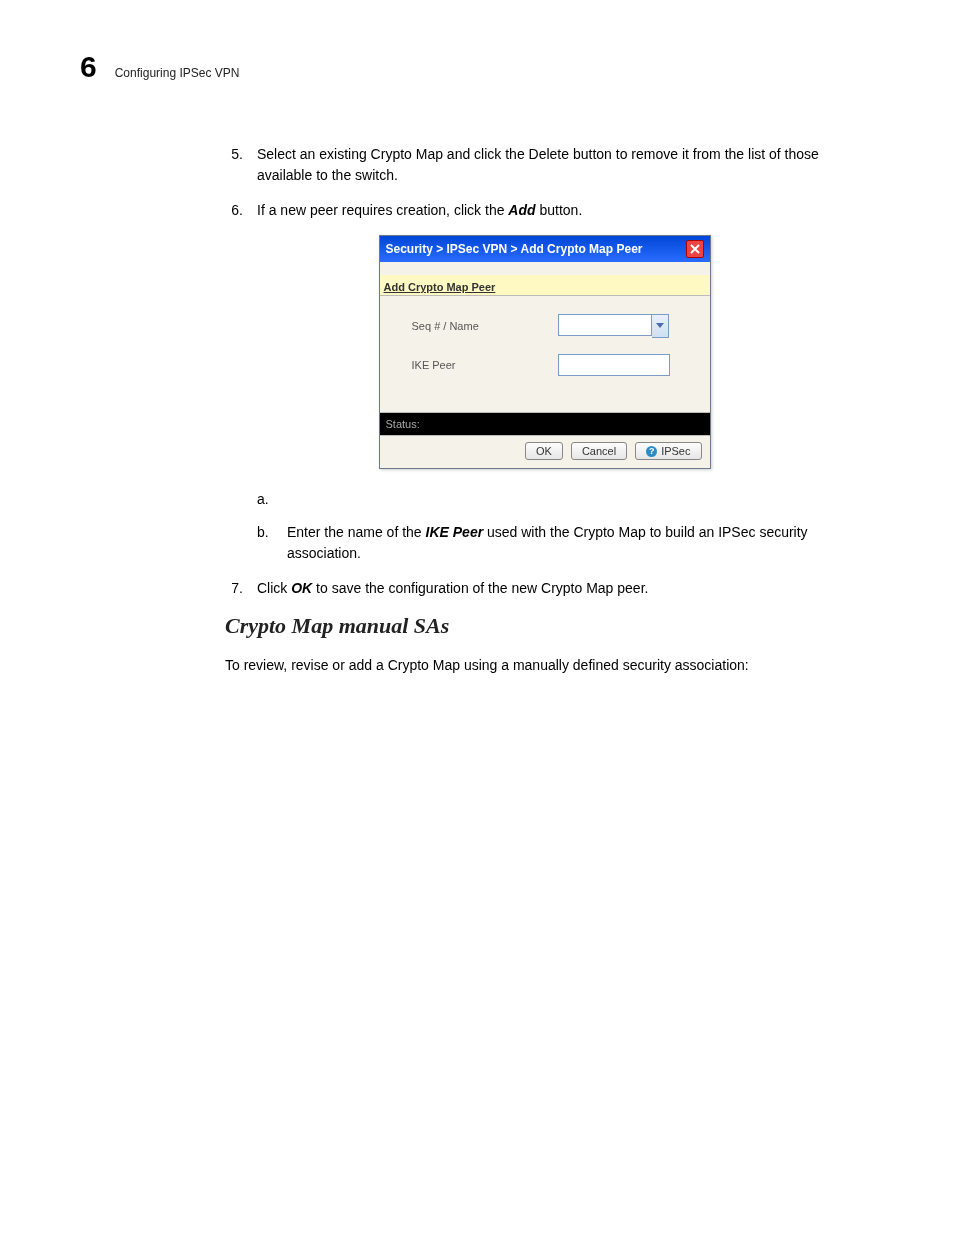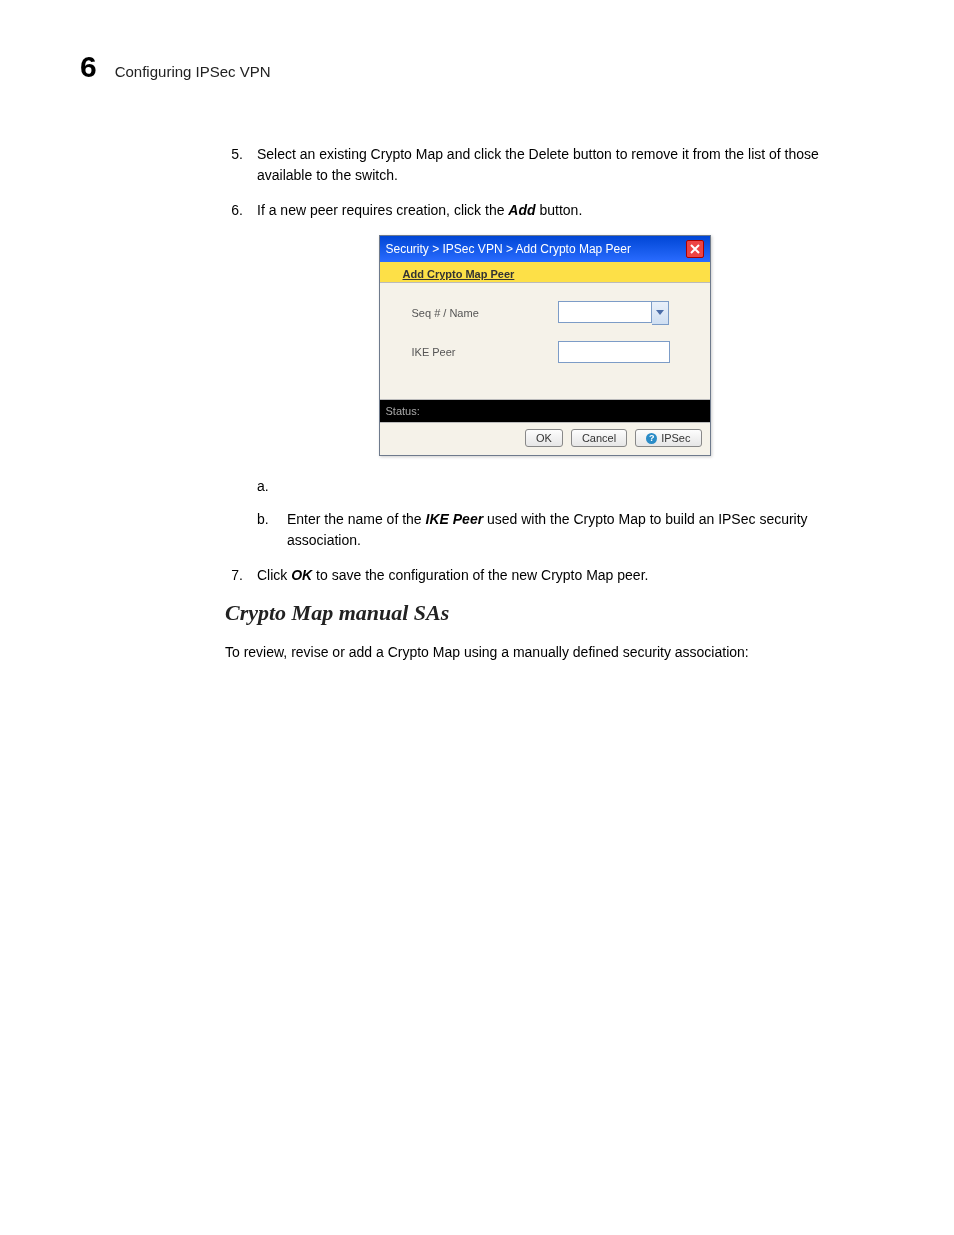--- a/index.html
+++ b/index.html
@@ -21,21 +21,21 @@
     align-items: baseline;
     gap: 18px;
     margin-bottom: 60px;
   }
   .chapter-num {
     font-family: "Arial Black", Arial, sans-serif;
     font-size: 30px;
     font-weight: 900;
   }
   .header-title {
-    font-size: 15px;
+    font-size: 12px;
     color: #222;
   }
   .content {
     padding-left: 145px;
     padding-right: 10px;
   }
   .num-item {
     display: flex;
     gap: 14px;
     margin-bottom: 14px;
@@ -79,21 +79,21 @@
   .dialog {
     width: 330px;
     border: 1px solid #6e7a8c;
     background: #f5f2e9;
     box-shadow: 1px 1px 3px rgba(0,0,0,.2);
     font-size: 11px;
   }
   .dlg-title {
     background: linear-gradient(#0046d5, #2a6cff);
     color: #fff;
-    font-weight: normal;
+    font-weight: bold;
     padding: 4px 6px;
     display: flex;
     align-items: center;
     justify-content: space-between;
     font-size: 12px;
   }
   .dlg-close {
     width: 16px;
     height: 16px;
     background: #e44;
@@ -101,23 +101,24 @@
     display: flex;
     align-items: center;
     justify-content: center;
     color: #fff;
     font-weight: bold;
     font-size: 12px;
     line-height: 1;
     border-radius: 2px;
   }
   .dlg-tabbar {
-    padding: 4px 6px 0 21px;
-    background: #fde047;
+    padding: 4px 6px 0 2px;
+    background: #fef9c3;
     border-bottom: 1px solid #bbb;
+    margin-top: 13px;
   }
   .dlg-tab {
     display: inline-block;
     font-weight: bold;
     font-size: 11px;
     color: #333;
     padding: 2px 2px;
     text-decoration: underline;
   }
   .dlg-body {

